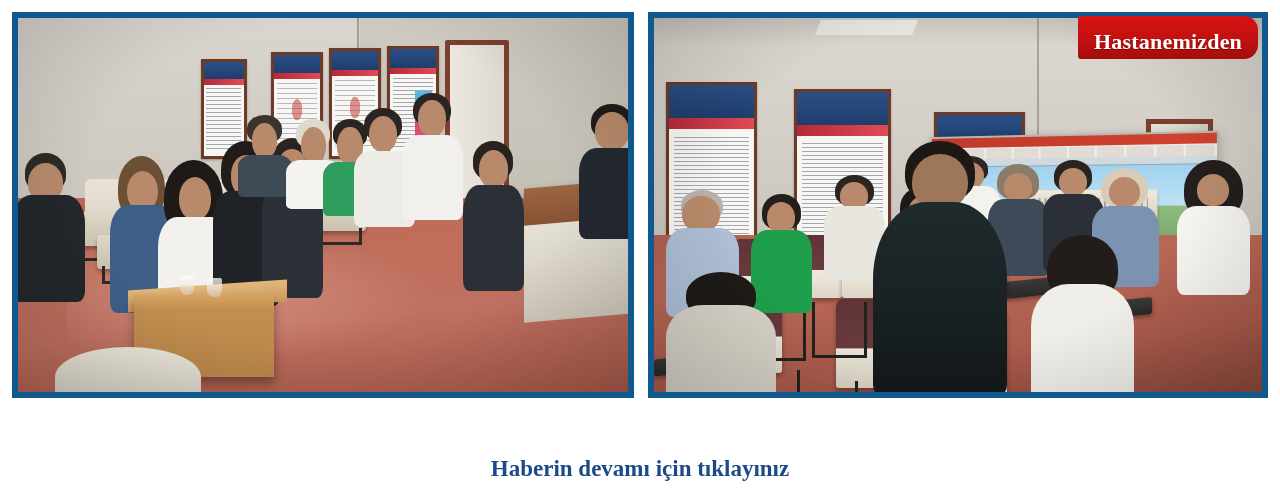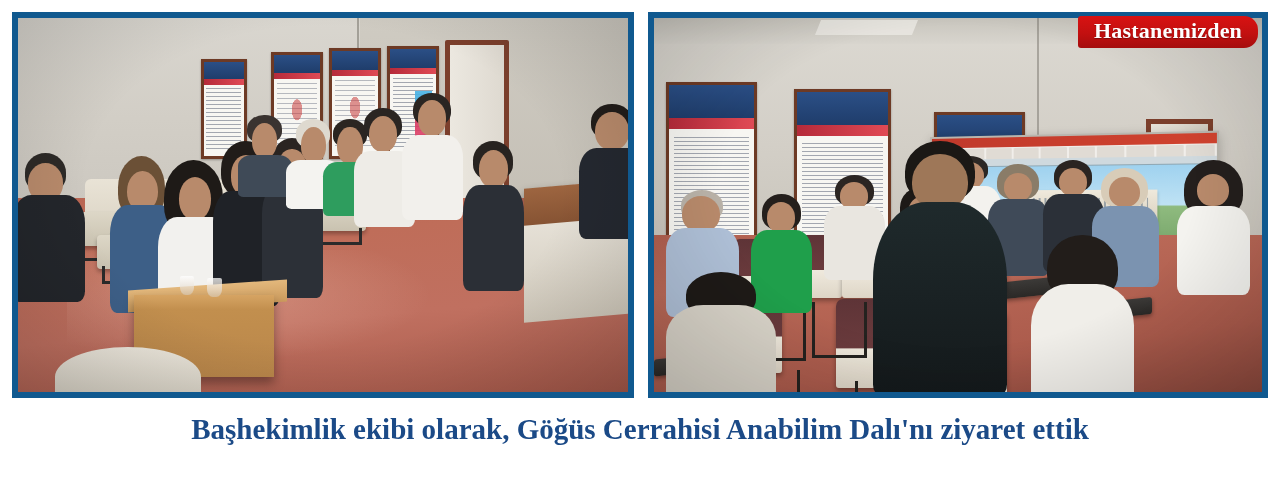--- a/index.html
+++ b/index.html
@@ -288,21 +288,21 @@
   }
   .legs {
     position: absolute; border-left: 3px solid #24221f; border-right: 3px solid #24221f;
     border-bottom: 3px solid #24221f;
   }
 
   
   .badge-red {
     position: absolute;
     left: 1078px; top: 16px;
-    padding: 2px 16px 4px 16px;
+    padding: 13px 16px 4px 16px;
     background: linear-gradient(180deg,#d81212 0%, #c21010 55%, #a50d0d 100%);
     color: #ffffff;
     font-weight: bold;
     font-size: 22px;
     line-height: 26px;
     border-radius: 3px 14px 14px 3px;
     letter-spacing: .2px;
     text-shadow: 0 1px 1px rgba(0,0,0,.35);
     white-space: nowrap;
     z-index: 6;
@@ -605,15 +605,15 @@
         <div class="hair" style="left:16%;top:0;width:68%;height:40%;background:#221d1a;"></div>
         <div class="body" style="left:0;top:30%;width:100%;height:70%;background:#f0eee9;border-radius:36% 36% 4% 4%;"></div>
       </div>
 
       <div class="vignette"></div>
     </div>
   </div>
 
   <div class="badge-red">Hastanemizden</div>
 
-  <div class="caption" id="caption-line1">Başhekimlik ekibi olarak,  Göğüs Cerrahisi Anabilim Dalı'nı ziyaret ettik</div>
+  <div class="caption" id="caption-line2">Haberin devamı için tıklayınız</div>
 
 </div>
 
 </body></html>

